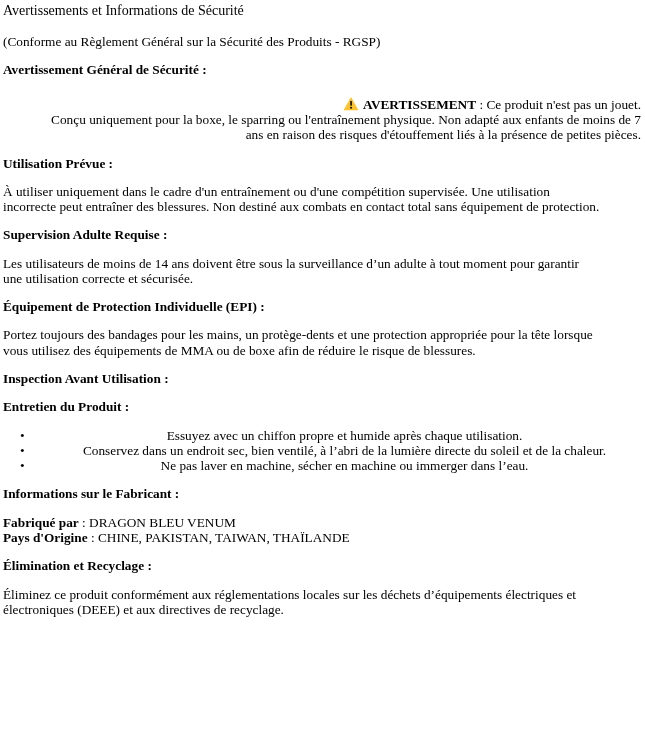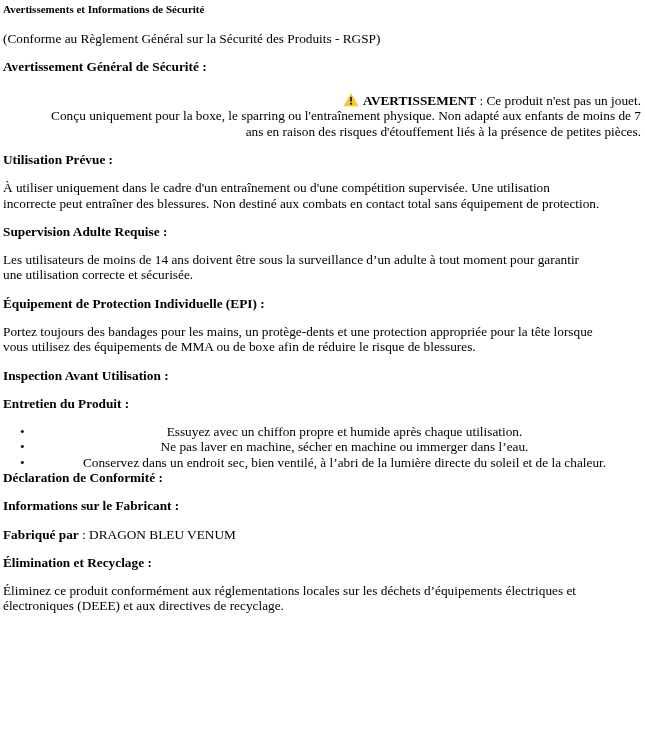--- a/index.html
+++ b/index.html
@@ -13,22 +13,22 @@
     font-family: "Liberation Serif", "DejaVu Serif", serif;
     font-size: 13.3px;
     line-height: 1.15;
   }
   .page {
     padding: 3px 4px 10px 3px;
     box-sizing: border-box;
     width: 645px;
   }
   .doc-title {
-    font-size: 11px;
-    font-weight: bold;
+    font-size: 14px;
+    font-weight: normal;
     margin: 0 0 15px 0;
   }
   p, .para {
     margin: 13px 0;
   }
   .heading {
     font-weight: bold;
   }
   .body-text {
     white-space: pre-line;
@@ -101,28 +101,28 @@
 
   <p class="heading">Équipement de Protection Individuelle (EPI) :</p>
   <p class="body-text">Portez toujours des bandages pour les mains, un protège-dents et une protection appropriée pour la tête lorsque
 vous utilisez des équipements de MMA ou de boxe afin de réduire le risque de blessures.</p>
 
   <p class="heading">Inspection Avant Utilisation :</p>
 
   <p class="heading">Entretien du Produit :</p>
   <ul class="care-list">
     <li>Essuyez avec un chiffon propre et humide après chaque utilisation.</li>
+    <li>Conservez dans un endroit sec, bien ventilé, à l’abri de la lumière directe du soleil et de la chaleur.</li>
     <li>Ne pas laver en machine, sécher en machine ou immerger dans l’eau.</li>
-    <li>Conservez dans un endroit sec, bien ventilé, à l’abri de la lumière directe du soleil et de la chaleur.</li>
   </ul>
 
-  <p class="heading heading-tight">Déclaration de Conformité :</p>
 
   <p class="heading">Informations sur le Fabricant :</p>
   <p>
     <span class="block"><span class="info-label">Fabriqué par</span><span> : DRAGON BLEU VENUM</span></span>
+    <span class="block"><span class="info-label">Pays d'Origine</span><span> : CHINE, PAKISTAN, TAIWAN, THAÏLANDE</span></span>
   </p>
 
   <p class="heading">Élimination et Recyclage :</p>
   <p class="body-text">Éliminez ce produit conformément aux réglementations locales sur les déchets d’équipements électriques et
 électroniques (DEEE) et aux directives de recyclage.</p>
 
 </div>
 
 </body></html>

